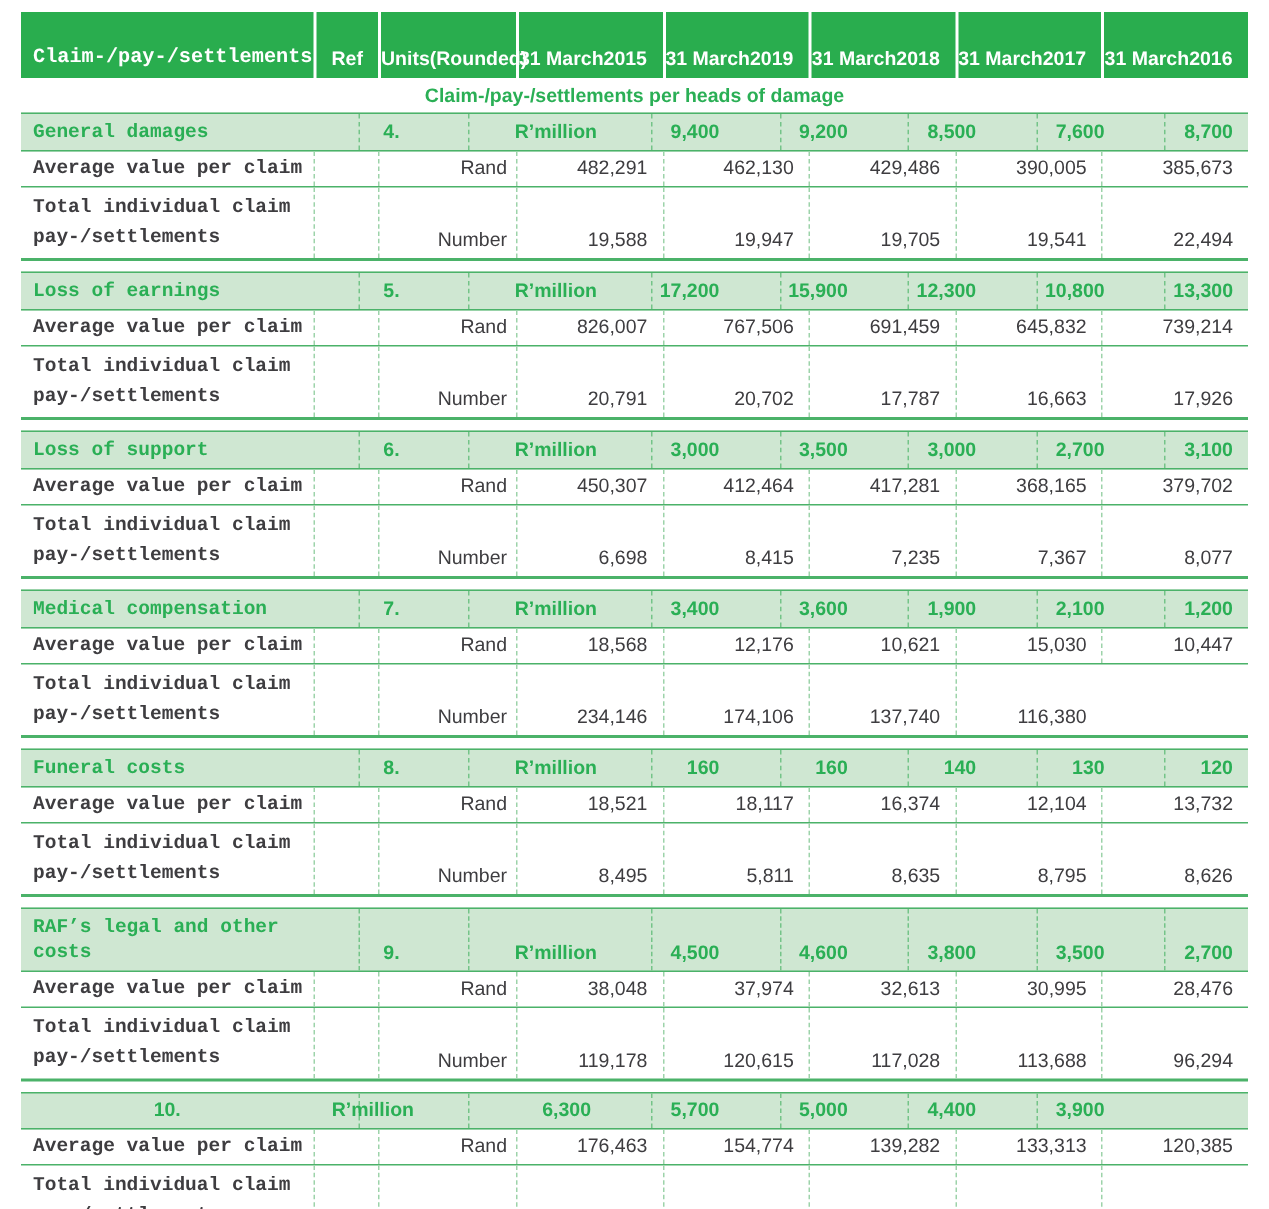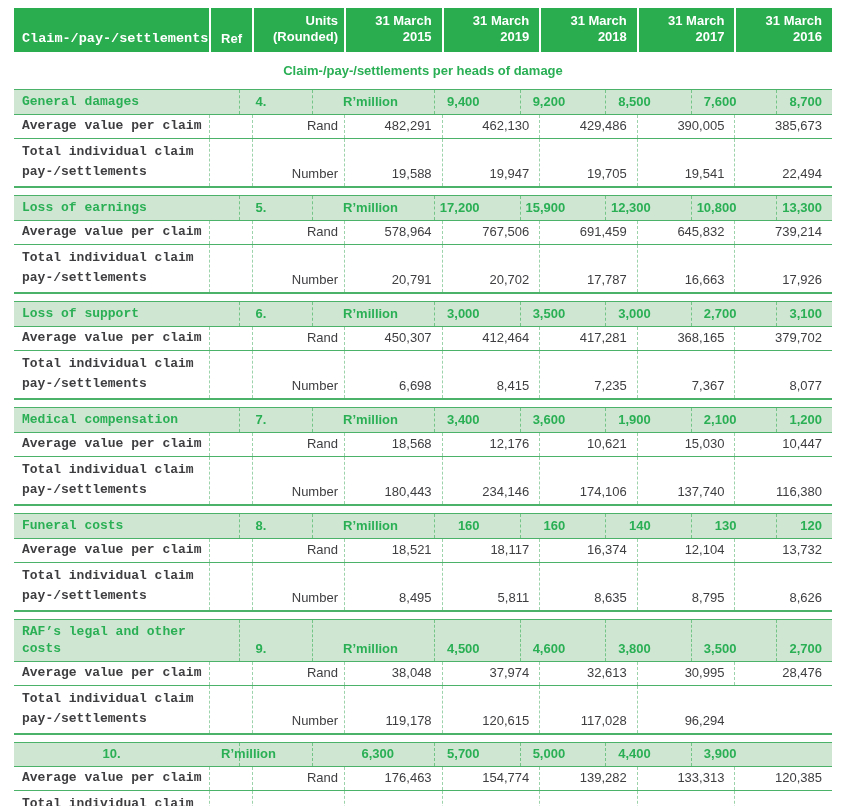--- a/index.html
+++ b/index.html
@@ -19,25 +19,25 @@
   .cell{display:flex;align-items:flex-end;padding:3px 0 4px 0;font-size:13px;line-height:16px;}
   .c-label{justify-content:flex-start;padding-left:8px;padding-right:4px;font-family:Liberation Mono, monospace;}
   .c-ref{justify-content:center;}
   .c-unit{justify-content:flex-end;padding-right:6px;}
   .c-val{justify-content:flex-end;padding-right:10px;}
 
   
   .hdr{background:var(--green-bg);min-height:44px;}
   .hdr .cell{color:#fff;font-weight:bold;padding-bottom:5px;}
   .hdr .cell + .cell{border-left:2px solid #fff;}
-  .hdr .two-line{display:flex;flex-direction:column;align-items:flex-end;justify-content:center;}
+  .hdr .two-line{display:flex;flex-direction:row;align-items:flex-end;justify-content:flex-start;}
   .hdr .c-label{font-size:13.5px;}
 
   
-  .subtitle{height:37px;display:flex;align-items:center;justify-content:center;
+  .subtitle{height:23px;display:flex;align-items:center;justify-content:center;
     color:var(--green-text);font-weight:bold;font-size:13px;}
 
   
   .section{margin-bottom:7px;border-bottom:2px solid var(--line);}
   .section .grid-row > .cell + .cell{border-left:1px dashed var(--dash);}
   .head-row{background:var(--green-light);min-height:24px;
     border-top:1px solid var(--line);border-bottom:1px solid var(--line);gap:30px;}
   .head-row > .cell + .cell{border-left-color:var(--dash-dark) !important;}
   .head-row .cell{color:var(--green-text);font-weight:bold;}
   .head-row .c-label{line-height:17px;}
@@ -125,21 +125,21 @@
       <div class="cell c-val">17,200</div>
       <div class="cell c-val">15,900</div>
       <div class="cell c-val">12,300</div>
       <div class="cell c-val">10,800</div>
       <div class="cell c-val">13,300</div>
     </div>
     <div class="grid-row avg-row">
       <div class="cell c-label row-label">Average value per claim</div>
       <div class="cell c-ref"></div>
       <div class="cell c-unit val">Rand</div>
-      <div class="cell c-val val">578,964</div>
+      <div class="cell c-val val">826,007</div>
       <div class="cell c-val val">767,506</div>
       <div class="cell c-val val">691,459</div>
       <div class="cell c-val val">645,832</div>
       <div class="cell c-val val">739,214</div>
     </div>
     <div class="grid-row total-row">
       <div class="cell c-label row-label">Total individual claim pay-/settlements</div>
       <div class="cell c-ref"></div>
       <div class="cell c-unit val">Number</div>
       <div class="cell c-val val">20,791</div>
@@ -201,21 +201,20 @@
       <div class="cell c-val val">18,568</div>
       <div class="cell c-val val">12,176</div>
       <div class="cell c-val val">10,621</div>
       <div class="cell c-val val">15,030</div>
       <div class="cell c-val val">10,447</div>
     </div>
     <div class="grid-row total-row">
       <div class="cell c-label row-label">Total individual claim pay-/settlements</div>
       <div class="cell c-ref"></div>
       <div class="cell c-unit val">Number</div>
-      <div class="cell c-val val">180,443</div>
       <div class="cell c-val val">234,146</div>
       <div class="cell c-val val">174,106</div>
       <div class="cell c-val val">137,740</div>
       <div class="cell c-val val">116,380</div>
     </div>
   </div>
 
   <div class="section">
     <div class="grid-row head-row">
       <div class="cell c-label">Funeral costs</div>
@@ -270,20 +269,21 @@
       <div class="cell c-val val">30,995</div>
       <div class="cell c-val val">28,476</div>
     </div>
     <div class="grid-row total-row">
       <div class="cell c-label row-label">Total individual claim pay-/settlements</div>
       <div class="cell c-ref"></div>
       <div class="cell c-unit val">Number</div>
       <div class="cell c-val val">119,178</div>
       <div class="cell c-val val">120,615</div>
       <div class="cell c-val val">117,028</div>
+      <div class="cell c-val val">113,688</div>
       <div class="cell c-val val">96,294</div>
     </div>
   </div>
 
   <div class="section">
     <div class="grid-row head-row">
       <div class="cell c-ref">10.</div>
       <div class="cell c-unit">R’million</div>
       <div class="cell c-val">6,300</div>
       <div class="cell c-val">5,700</div>

